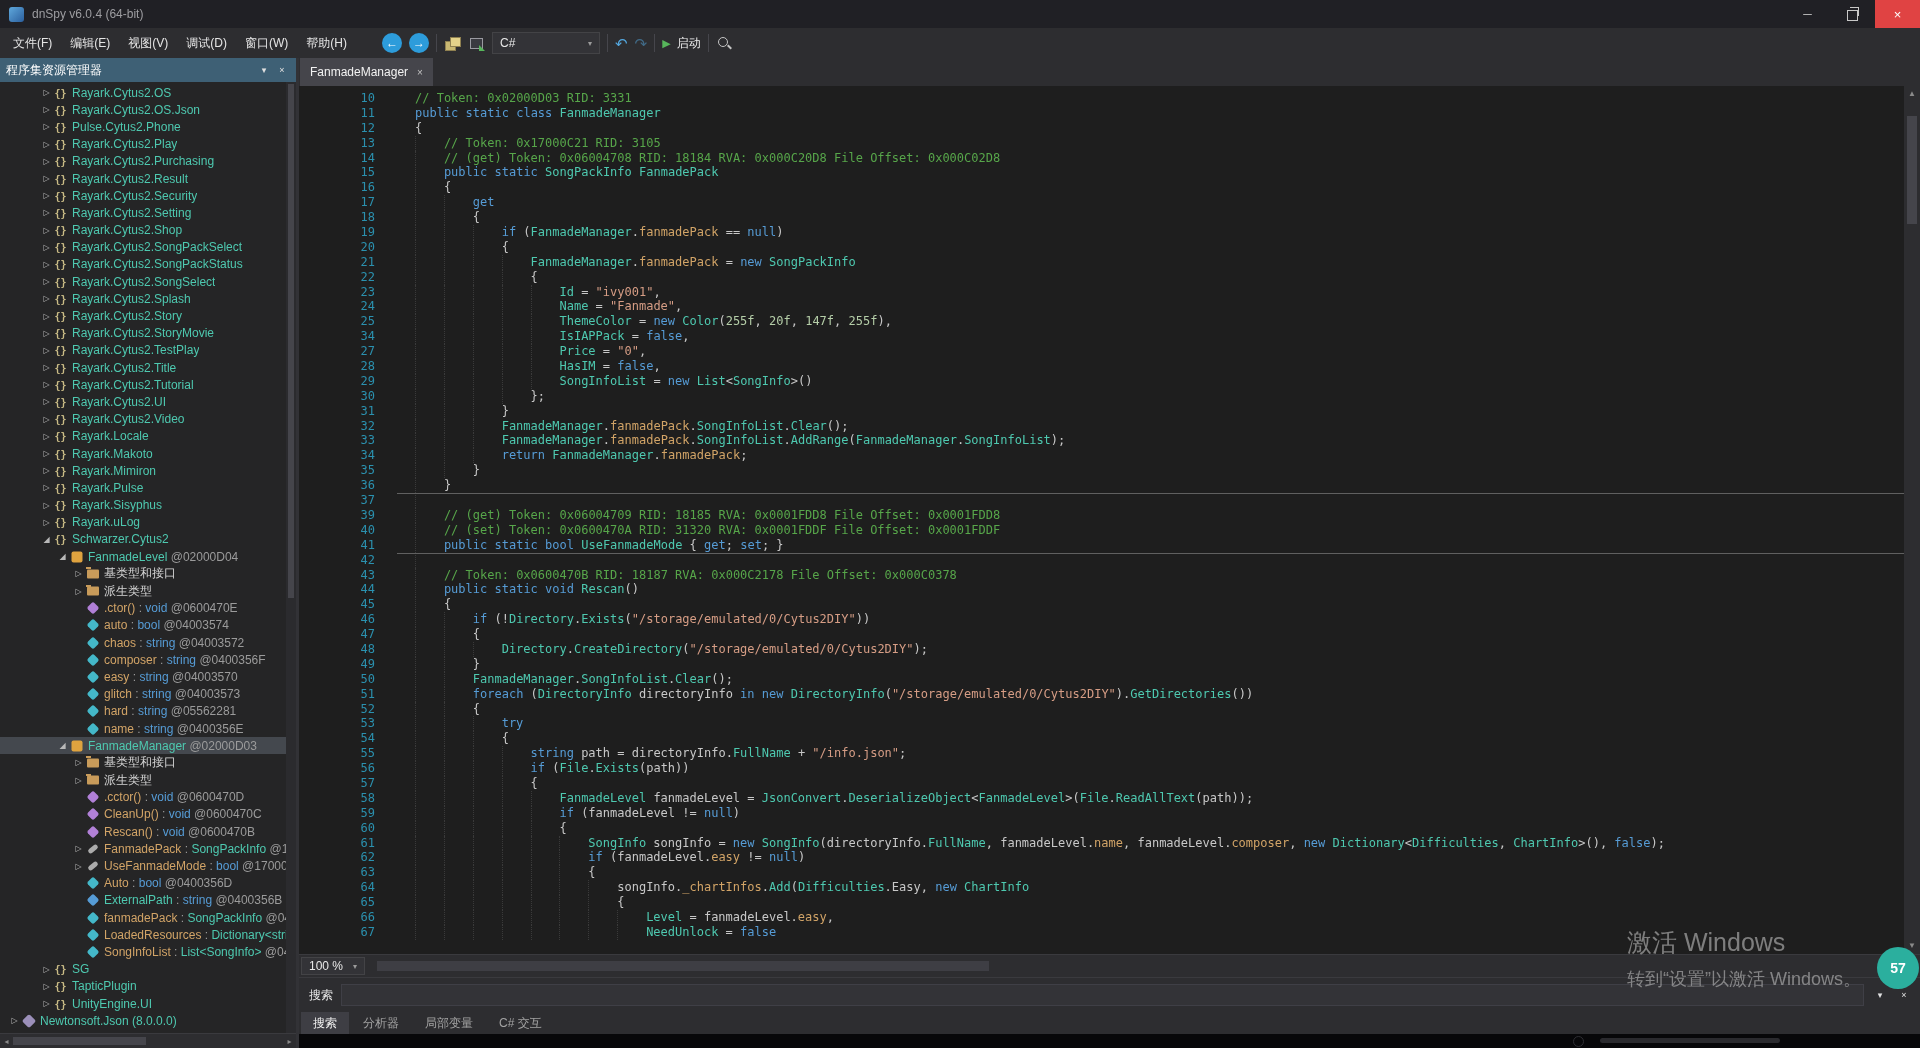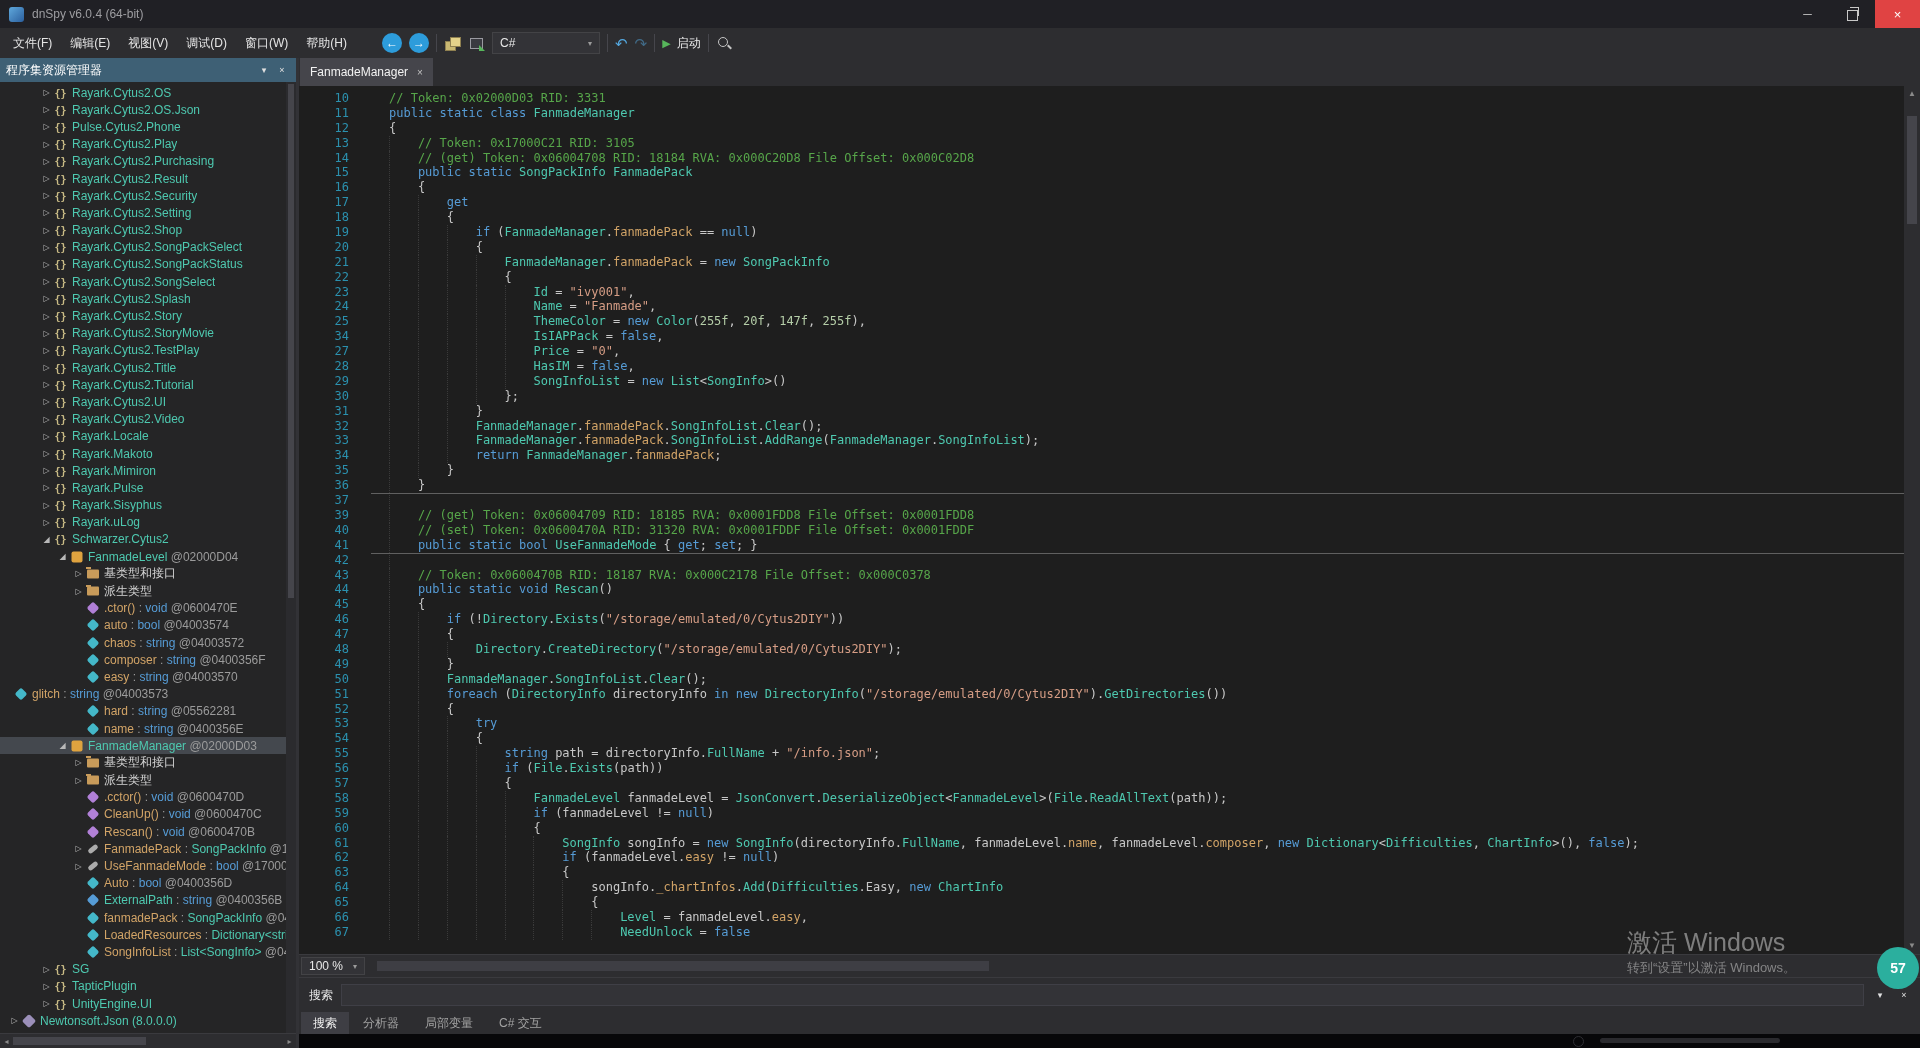--- a/index.html
+++ b/index.html
@@ -73,21 +73,21 @@
   .hs-arrow{flex:none;width:13px;text-align:center;font-size:8px;color:#8A8A8A;}
   .hs-thumb{height:8px;background:#45454B;width:45%;}
   .hs-spring{flex:1;}
 
   
   .editor-col{flex:1;display:flex;flex-direction:column;background:#1E1E1E;min-width:0;}
   .tabstrip{height:28px;flex:none;background:#2D2D30;display:flex;align-items:stretch;padding-left:1px;}
   .tab{display:flex;align-items:center;padding:0 10px;background:#45454B;color:#F2F2F2;gap:9px;}
   .tab-close{font-size:10px;color:#C0C0C0;}
 
-  .code-area{flex:1;position:relative;overflow:hidden;}
+  .code-area{flex:1;position:relative;overflow:hidden;margin-left:26px;}
   .code-lines{padding-top:5px;}
   .code-line{display:flex;height:14.9px;line-height:14.9px;white-space:pre;font-family:"DejaVu Sans Mono","Liberation Mono",monospace;font-size:12px;position:relative;overflow:hidden;}
   .code-line.sep::before{content:"";position:absolute;left:72px;right:16px;top:0;border-top:1px solid #606060;}
   .gutter{flex:none;width:72px;padding-right:22px;box-sizing:border-box;text-align:right;color:#2B91AF;}
   .code-text{padding-left:18px;white-space:pre;}
   .ind{display:inline-block;width:4ch;box-sizing:border-box;border-left:1px dotted #3A3A3A;height:14.9px;vertical-align:top;}
   .tk-c{color:#57A64A;}
   .tk-k{color:#569CD6;}
   .tk-t{color:#4EC9B0;}
   .tk-m{color:#4EC9B0;}
@@ -113,21 +113,21 @@
   .btab{padding:3px 12px;color:#a3a3a3;}
   .btab.active{background:#3E3E44;color:#F0F0F0;}
 
   .blackstrip{height:14px;flex:none;background:#070709;position:relative;}
   .rec-bar{position:absolute;right:140px;top:4px;width:180px;height:5px;background:#2A2A2E;border-radius:3px;}
   .rec-dot{position:absolute;right:336px;top:2px;width:9px;height:9px;border:1px solid #2E2E33;border-radius:50%;}
 
   
   .watermark{position:absolute;left:1627px;top:926px;color:#B9B9B9;opacity:.62;z-index:40;pointer-events:none;}
   .wm1{font-size:25px;}
-  .wm2{font-size:13px;}
+  .wm2{font-size:18px;margin-top:8px;}
   .badge{position:absolute;left:1877px;top:947px;width:42px;height:42px;border-radius:50%;background:#2BAF9E;color:#fff;display:flex;align-items:center;justify-content:center;font-size:14px;font-weight:bold;z-index:50;}
 </style>
 </head>
 <body>
 
 <div class="app">
 
   <div class="titlebar">
     <span class="app-logo"></span>
     <span class="title-text">dnSpy v6.0.4 (64-bit)</span>
@@ -368,21 +368,21 @@
           <div class="tree-row" style="padding-left: 72px;">
             <span class="arr"></span>
             <span class="ic ic-fld"></span>
             <span class="lbl"><span class="c-member">composer</span><span class="c-addr"> : </span><span class="c-kw">string</span><span class="c-addr"> @0400356F</span></span>
           </div>
           <div class="tree-row" style="padding-left: 72px;">
             <span class="arr"></span>
             <span class="ic ic-fld"></span>
             <span class="lbl"><span class="c-member">easy</span><span class="c-addr"> : </span><span class="c-kw">string</span><span class="c-addr"> @04003570</span></span>
           </div>
-          <div class="tree-row" style="">
+          <div class="tree-row" style="padding-left: 72px;">
             <span class="arr"></span>
             <span class="ic ic-fld"></span>
             <span class="lbl"><span class="c-member">glitch</span><span class="c-addr"> : </span><span class="c-kw">string</span><span class="c-addr"> @04003573</span></span>
           </div>
           <div class="tree-row" style="padding-left: 72px;">
             <span class="arr"></span>
             <span class="ic ic-fld"></span>
             <span class="lbl"><span class="c-member">hard</span><span class="c-addr"> : </span><span class="c-kw">string</span><span class="c-addr"> @05562281</span></span>
           </div>
           <div class="tree-row" style="padding-left: 72px;">

